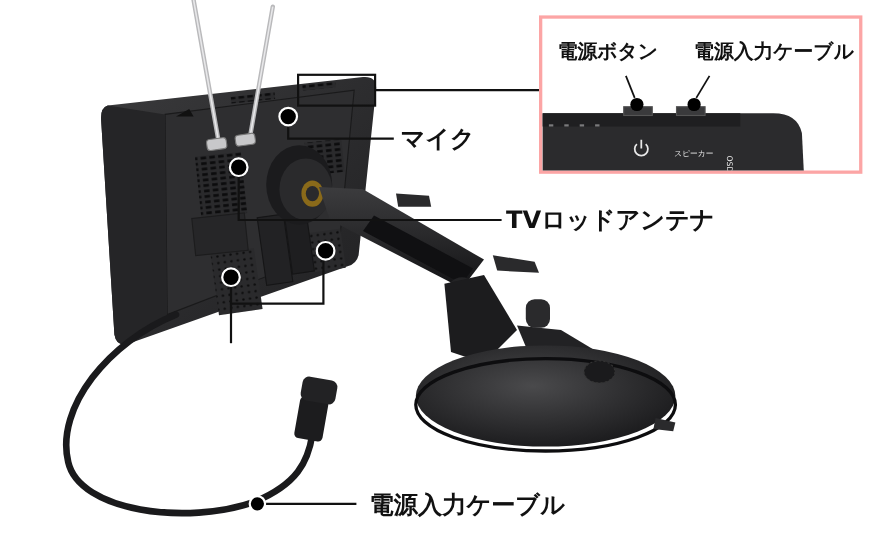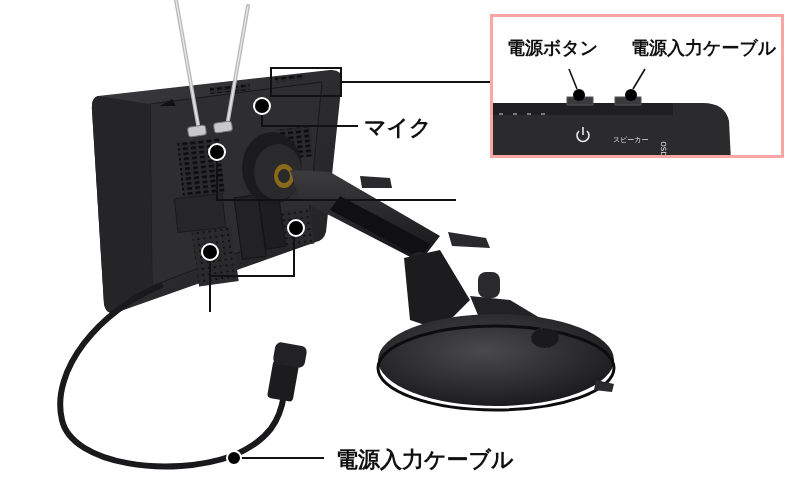--- a/index.html
+++ b/index.html
@@ -125,20 +125,21 @@
     <g fill="#000000" stroke="#ffffff" stroke-width="2">
       <circle cx="262" cy="106" r="8"></circle>
       <circle cx="217" cy="152" r="8"></circle>
       <circle cx="210" cy="252" r="8"></circle>
       <circle cx="296" cy="228" r="8"></circle>
       <circle cx="234" cy="458" r="7"></circle>
     </g>
   </svg>
 
   <div class="label" style="left:364px; top:117px;">マイク</div>
+  <div class="label" style="left:460px; top:190px;">TVロッドアンテナ</div>
   <div class="label" style="left:336px; top:449px;">電源入力ケーブル</div>
 
   <div class="inset">
     <svg width="294" height="144" viewBox="0 0 294 144" style="position:absolute;left:0;top:0;">
       <path d="M0 86 L210 86 Q232 86 236 104 L238 144 L0 144 Z" fill="#2b2b2d"></path>
       <path d="M0 86 L180 86 L180 98 L0 98 Z" fill="#1f1f21"></path>
       <g fill="#7a7a7c">
         <rect x="6" y="96" width="4" height="2"></rect>
           <rect x="20" y="96" width="4" height="2"></rect>
         <rect x="34" y="96" width="4" height="2"></rect>

